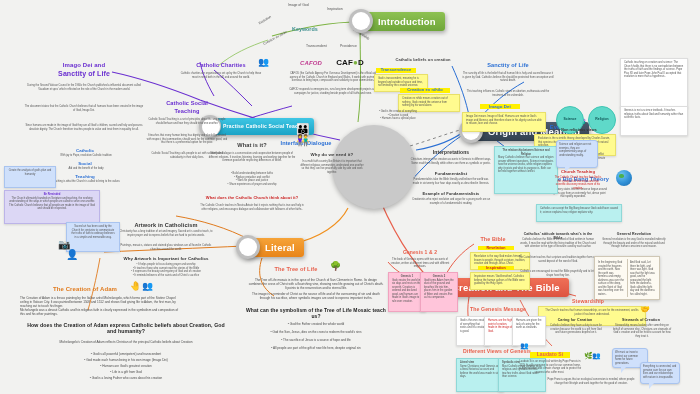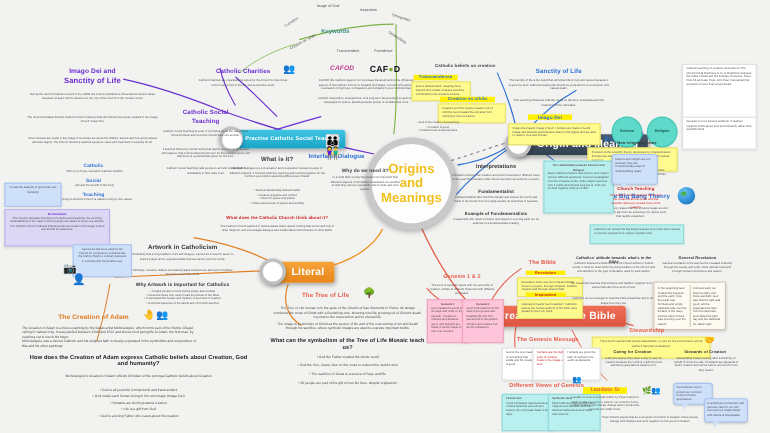--- a/index.html
+++ b/index.html
@@ -126,20 +126,24 @@
     <div class="kw" style="left:288px;top:3px;">Image of God</div>
     <div class="kw" style="left:327px;top:7px;">Inspiration</div>
     <div class="kw" style="left:356px;top:14px;transform:rotate(18deg);">Omnipotent</div>
     <div class="kw" style="left:352px;top:32px;transform:rotate(32deg);">Stewardship</div>
     <div class="kw" style="left:262px;top:36px;transform:rotate(-28deg);">Creation ex nihilo</div>
     <div class="kw" style="left:306px;top:44px;">Transcendent</div>
     <div class="kw" style="left:340px;top:44px;">Providence</div>
     <div class="kw" style="left:258px;top:18px;transform:rotate(-32deg);">Evolution</div>
   </div>
 
+  <div class="pill" style="left:358px;top:12px;background:linear-gradient(#8dc152,#6fa63a);">
+    <span class="knob"></span>
+    <span>Introduction</span>
+  </div>
 
   <div class="pill" style="left:468px;top:122px;background:linear-gradient(#4a5a6d,#32404e);">
     <span class="knob"></span>
     <span>Origin and Meaning</span>
   </div>
 
   <div class="pill" style="left:245px;top:238px;background:linear-gradient(#f6a338,#e8851a);">
     <span class="knob"></span>
     <span>Literal</span>
   </div>
@@ -150,25 +154,20 @@
   </div>
 
   <div class="pill" style="left:206px;top:118px;height:17px;font-size:5px;line-height:1.15;padding:0 5px 0 17px;
        background:linear-gradient(#3fc6e4,#1aa3c6);text-align:left;flex-direction:column;align-items:flex-start;justify-content:center;">
     <span class="knob" style="left:-7px;top:-3px;width:22px;height:22px;"></span>
     <span>Practise Catholic Social Teaching</span>
   </div>
 
   <div class="center-wrap">
     <div class="center-ring"></div>
-    <div class="center-inner">
-      <span>Origins</span>
-      <span>and</span>
-      <span>Meanings</span>
-    </div>
   </div>
 
   <div class="node">
     <div class="txt h purple" style="left:34px;top:62px;width:100px;font-size:6px;">Imago Dei and</div>
     <div class="txt h purple" style="left:34px;top:70px;width:100px;font-size:7px;">Sanctity of Life</div>
     <div class="txt tiny" style="left:24px;top:84px;width:120px;">During the Second Vatican Council in the 1960s the Church published a influential document called 'Gaudium et spes' which reflected on the role of the Church in the modern world.</div>
     <div class="txt tiny" style="left:24px;top:105px;width:120px;">The document states that the Catholic Church believes that all humans have been created in the image of God, Imago Dei.</div>
     <div class="txt tiny" style="left:24px;top:124px;width:120px;">Since humans are made in the image of God they are all God's children, sacred and holy and possess absolute dignity. The Church therefore teaches people to value and treat them in equality for all.</div>
 
     <div class="txt h blue" style="left:62px;top:148px;width:46px;font-size:4.4px;">Catholic</div>

